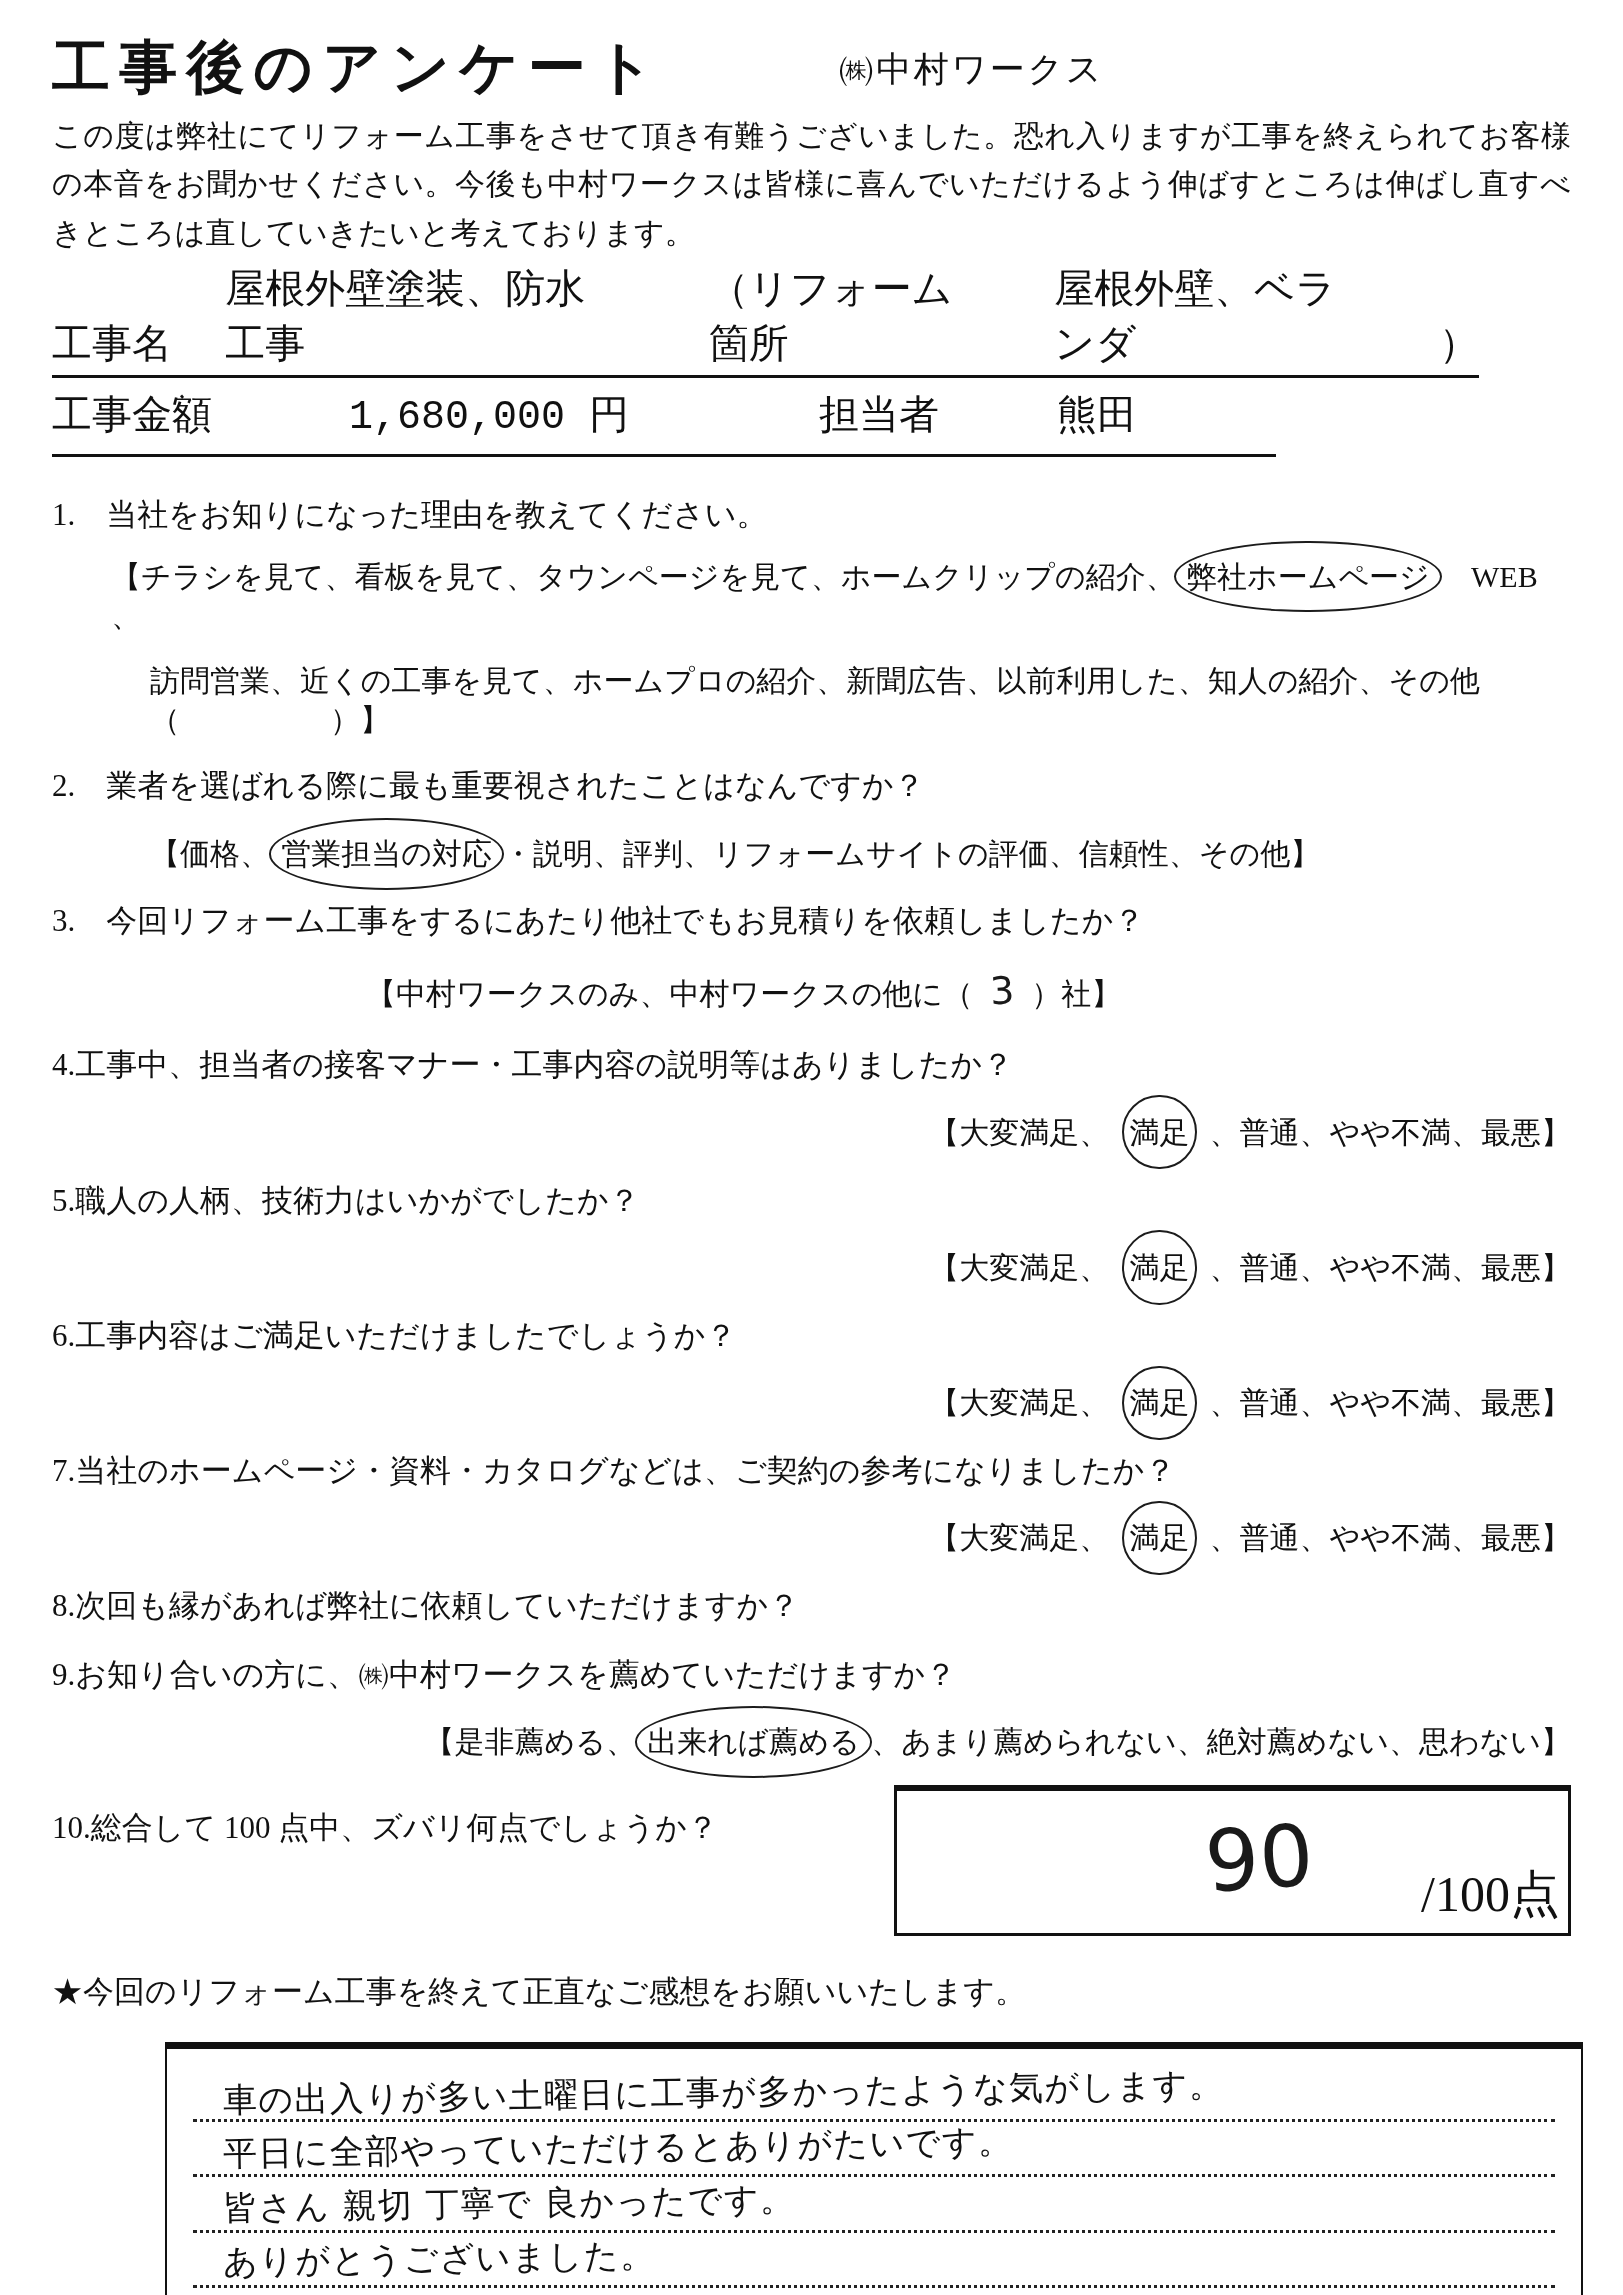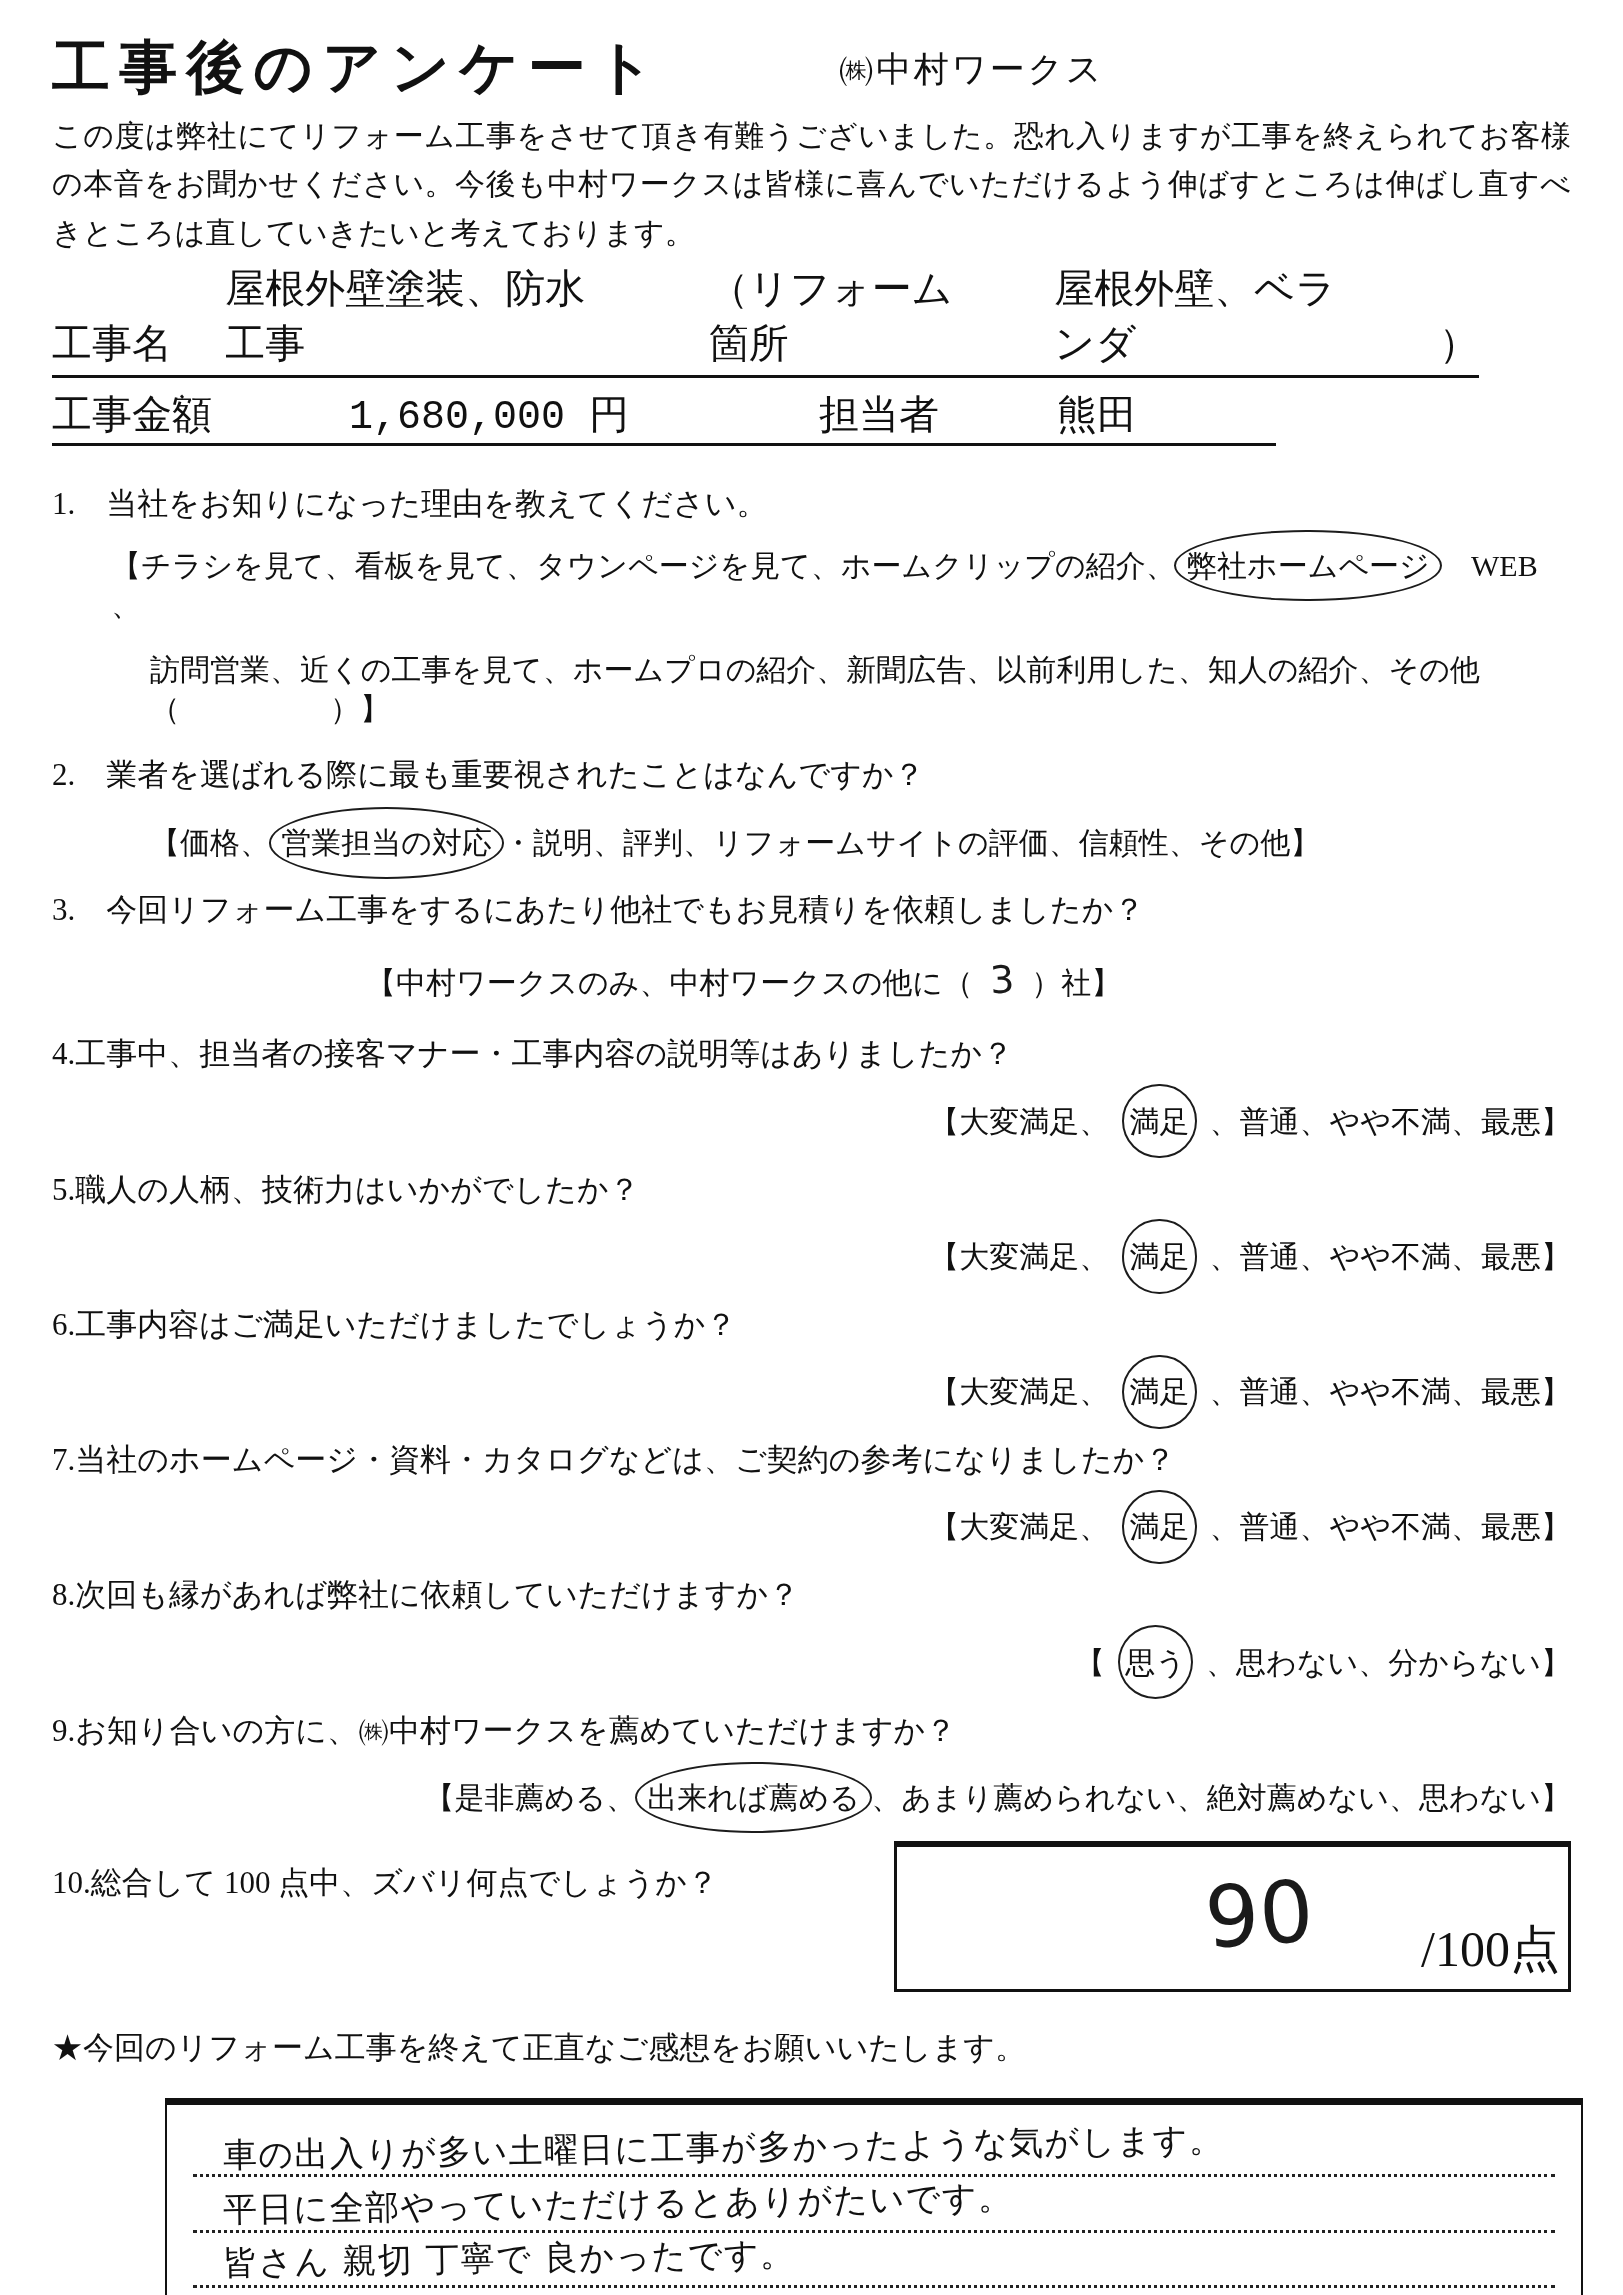--- a/index.html
+++ b/index.html
@@ -12,21 +12,21 @@
     box-sizing:border-box;
     padding:36px 52px 26px 52px;
     overflow:hidden;
   }
   .titlerow{display:flex;align-items:flex-end;gap:57px;}
   .doc-title{font-size:58px;font-weight:bold;letter-spacing:9.2px;line-height:1.1;}
   .company{font-size:35px;margin-left:118px;padding-bottom:6.5px;letter-spacing:2.6px;}
   .intro{font-size:30px;line-height:1.62;margin-top:11.8px;text-align:justify;}
   .projrow{display:flex;align-items:flex-end;font-size:40px;border-bottom:3.3px solid #111;font-family:Liberation Mono, monospace;}
   .projrow.r1{margin-top:3.9px;width:1427px;padding-bottom:3.9px;}
-  .projrow.r2{margin-top:9.2px;width:1224px;padding-bottom:1px;}
+  .projrow.r2{margin-top:9.2px;width:1224px;padding-bottom:12px;}
   .projrow .lbl{flex:0 0 auto;}
   .qs{margin-top:39px;}
   .q{font-size:31px;line-height:1.25;}
   .opts{font-size:30px;line-height:1.3;}
   .q1opts1{margin:22px 0 0 59px;}
   .q1opts2{margin:26px 0 0 98px;}
   .q2{margin-top:27.5px;}
   .q2opts{margin:29px 0 0 98px;}
   .q3{margin-top:29px;}
   .q3opts{margin:26px 0 0 314px;}
@@ -154,23 +154,20 @@
 
     <div class="qblock">
       <div class="q">7.当社のホームページ・資料・カタログなどは、ご契約の参考になりましたか？</div>
       <div class="opts opts-right">
         <span>【大変満足、</span><span class="circle small">満足</span><span>、普通、やや不満、最悪】</span>
       </div>
     </div>
 
     <div class="qblock">
       <div class="q">8.次回も縁があれば弊社に依頼していただけますか？</div>
-      <div class="opts opts-right">
-        <span>【</span><span class="circle small">思う</span><span>、思わない、分からない】</span>
-      </div>
     </div>
 
     <div class="qblock">
       <div class="q">9.お知り合いの方に、㈱中村ワークスを薦めていただけますか？</div>
       <div class="opts opts-right">
         <span>【是非薦める、</span><span class="circle">出来れば薦める</span><span>、あまり薦められない、絶対薦めない、思わない】</span>
       </div>
     </div>
 
     <div class="q10row">

